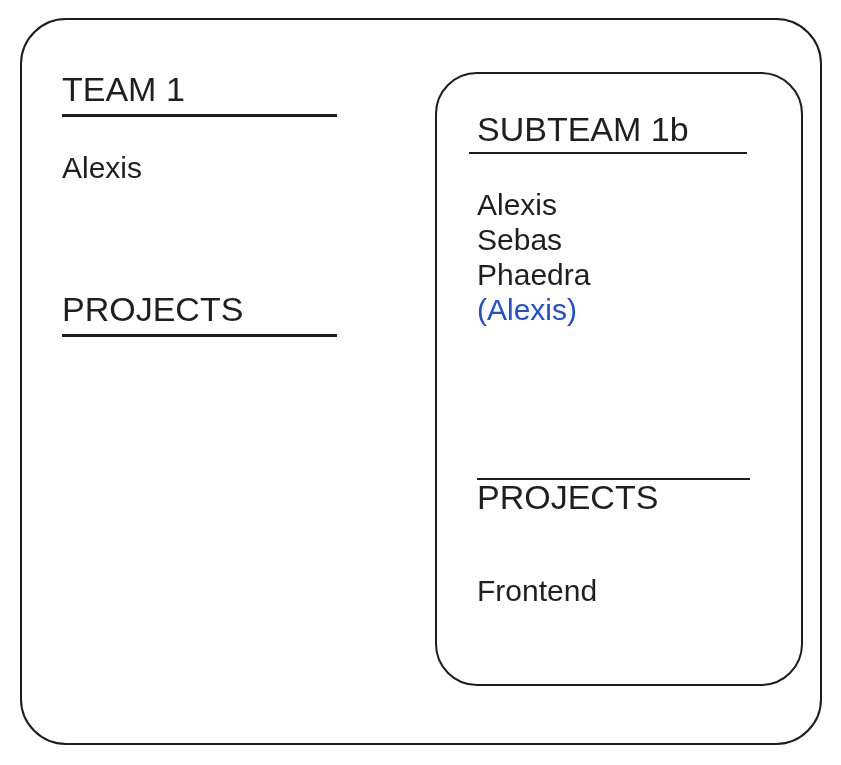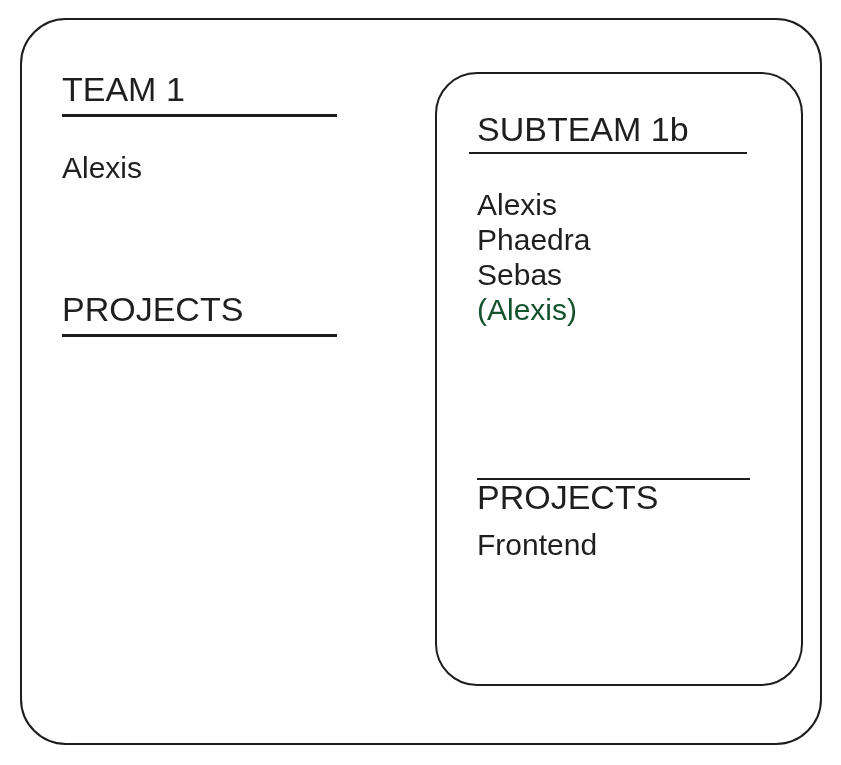--- a/index.html
+++ b/index.html
@@ -51,38 +51,38 @@
   .list {
     position: absolute;
     font-size: 30px;
     line-height: 35px;
   }
   .list > div {
     height: 35px;
     white-space: nowrap;
   }
   .muted > div {
-    color: #14532d;
+    color: #1d4ed8;
   }
 
   
   .team-heading        { left: 40px; top: 52px; }
   .team-rule           { left: 40px; top: 94px;  width: 275px; height: 3px; }
   .team-members        { left: 40px; top: 130px; }
   .team-projects-head  { left: 40px; top: 272px; }
   .team-projects-rule  { left: 40px; top: 314px; width: 275px; height: 3px; }
   .team-projects       { left: 40px; top: 349px; }
 
   
   .subteam-heading       { left: 40px; top: 38px; }
   .subteam-rule          { left: 32px; top: 78px;  width: 278px; height: 2px; }
   .subteam-members       { left: 40px; top: 113px; }
   .subteam-divider-rule  { left: 40px; top: 404px; width: 273px; height: 2px; }
   .subteam-projects-head { left: 40px; top: 406px; }
-  .subteam-projects      { left: 40px; top: 453px; }
+  .subteam-projects      { left: 40px; top: 499px; }
 </style>
 </head>
 <body>
 
 <div class="canvas">
 
   <div class="box outer-box">
 
     <div class="heading team-heading">TEAM 1</div>
     <div class="rule team-rule"></div>
@@ -95,22 +95,22 @@
     <div class="rule team-projects-rule"></div>
 
 
     <div class="box inner-box">
 
       <div class="heading subteam-heading">SUBTEAM 1b</div>
       <div class="rule subteam-rule"></div>
 
       <div class="list subteam-members">
         <div>Alexis</div>
+        <div>Sebas</div>
         <div>Phaedra</div>
-        <div>Sebas</div>
       </div>
 
       <div class="list muted subteam-members" style="top: 218px;">
         <div>(Alexis)</div>
       </div>
 
       <div class="rule subteam-divider-rule"></div>
       <div class="heading subteam-projects-head">PROJECTS</div>
 
       <div class="list subteam-projects">

